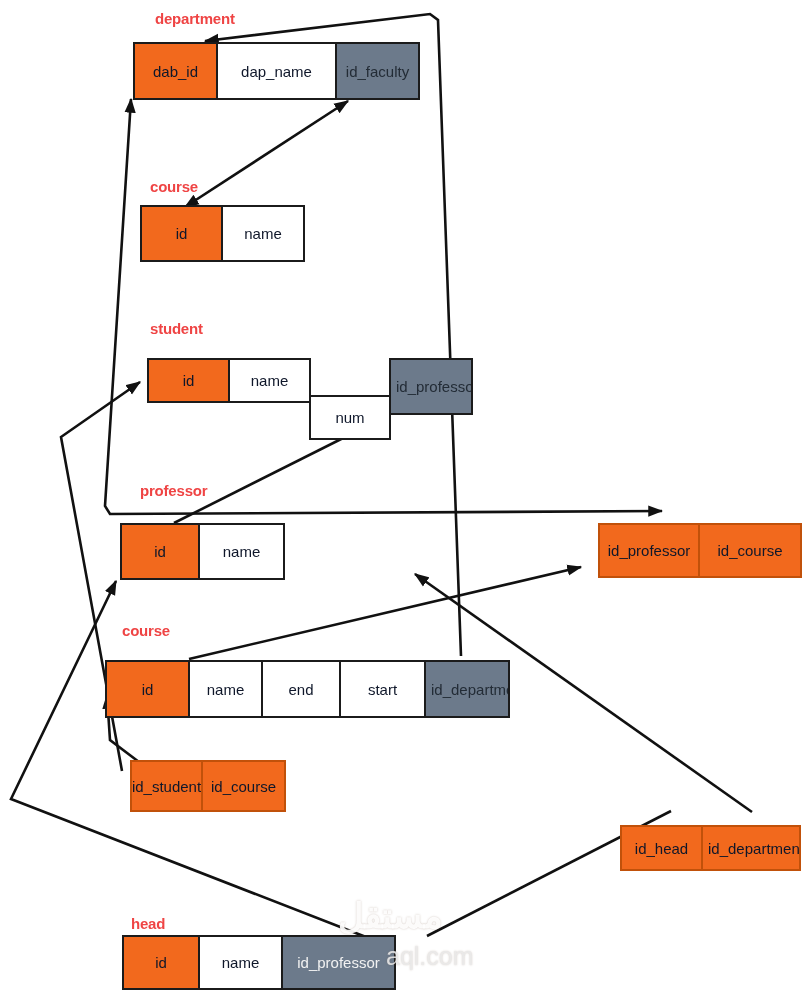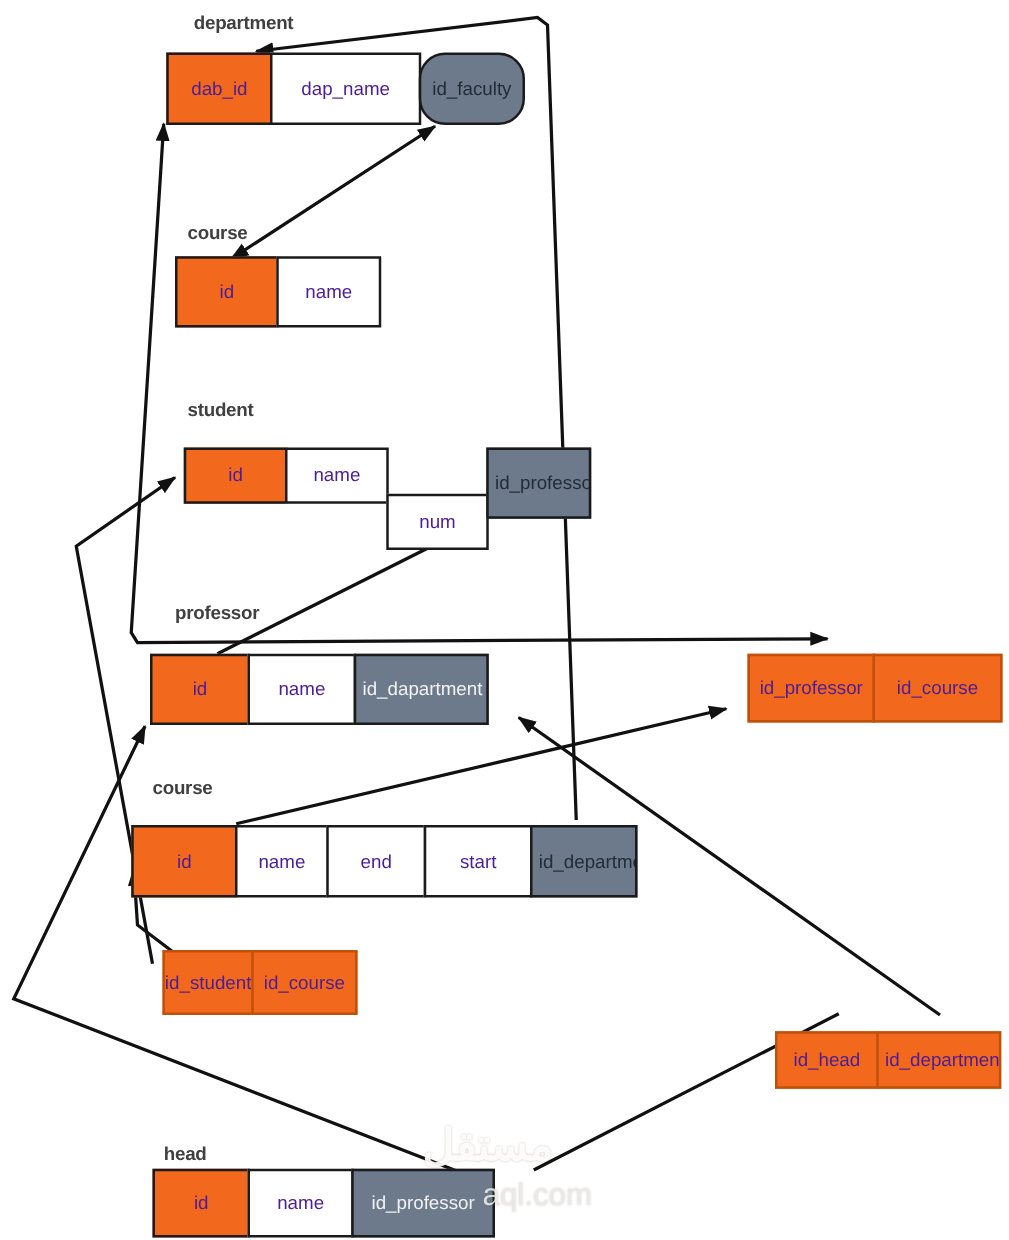--- a/index.html
+++ b/index.html
@@ -1,23 +1,23 @@
 <!DOCTYPE html>
 <html><head>
 <meta charset="utf-8">
 <style>
   html,body{margin:0;padding:0;background:#ffffff;}
   #stage{position:relative;width:807px;height:992px;background:#ffffff;overflow:hidden;
          font-family:"Liberation Sans", sans-serif;}
   #arrows{position:absolute;left:0;top:0;z-index:1;}
-  .tbl-label{position:absolute;z-index:2;font-weight:bold;font-size:15px;color:#404040;
+  .tbl-label{position:absolute;z-index:2;font-weight:bold;font-size:15px;color:#ef4444;
              letter-spacing:-0.2px;}
   .tbl{position:absolute;z-index:2;display:flex;align-items:flex-start;}
   .cell{box-sizing:border-box;border:2px solid #1b1b1b;display:flex;align-items:center;
-        justify-content:center;font-size:15px;color:#4c1d95;overflow:hidden;white-space:nowrap;
+        justify-content:center;font-size:15px;color:#0f172a;overflow:hidden;white-space:nowrap;
         background:#ffffff;}
   .cell + .cell{margin-left:-2px;}
   .c-orange{background:#F2691D;}
   .c-slate{background:#6C7A8B;color:#232c36;}
   .t-light{color:#f2f2f2;}
   .junction .cell{border-color:#C1510A;}
   .left-pad{justify-content:flex-start;padding-left:5px;}
   #watermark{position:absolute;z-index:3;pointer-events:none;}
   #wm-ar{position:absolute;left:338px;top:896px;font-size:35px;font-weight:bold;
          color:rgba(255,255,255,0.92);direction:rtl;text-shadow:0 0 2px rgba(120,90,70,0.35);}
@@ -49,42 +49,41 @@
       <line x1="752" y1="812" x2="415" y2="574" marker-end="url(#ah)"></line>
       <line x1="427" y1="936" x2="671" y2="811"></line>
       <polyline points="366,937 11,799 116,581" marker-end="url(#ah)"></polyline>
     </g>
   </svg>
 
   <div class="tbl-label" style="left:155px;top:10px;">department</div>
   <div class="tbl" style="left:133px;top:42px;">
     <div class="cell c-orange" style="width:85px;height:58px;">dab_id</div>
     <div class="cell" style="width:121px;height:58px;">dap_name</div>
-    <div class="cell c-slate" style="width:85px;height:58px;border-radius:21px;">id_faculty</div>
+    <div class="cell c-slate" style="width:85px;height:58px;">id_faculty</div>
   </div>
 
   <div class="tbl-label" style="left:150px;top:178px;">course</div>
   <div class="tbl" style="left:140px;top:205px;">
     <div class="cell c-orange" style="width:83px;height:57px;">id</div>
     <div class="cell" style="width:84px;height:57px;">name</div>
   </div>
 
   <div class="tbl-label" style="left:150px;top:320px;">student</div>
   <div class="tbl" style="left:147px;top:358px;">
     <div class="cell c-orange" style="width:83px;height:45px;">id</div>
     <div class="cell" style="width:83px;height:45px;">name</div>
     <div class="cell" style="width:82px;height:45px;margin-top:37px;">num</div>
     <div class="cell c-slate left-pad" style="width:84px;height:57px;">id_professor</div>
   </div>
 
   <div class="tbl-label" style="left:140px;top:482px;">professor</div>
   <div class="tbl" style="left:120px;top:523px;">
     <div class="cell c-orange" style="width:80px;height:57px;">id</div>
     <div class="cell" style="width:87px;height:57px;">name</div>
-    <div class="cell c-slate t-light left-pad" style="width:108px;height:57px;">id_dapartment</div>
   </div>
 
   <div class="tbl junction" style="left:598px;top:523px;">
     <div class="cell c-orange" style="width:102px;height:55px;">id_professor</div>
     <div class="cell c-orange" style="width:104px;height:55px;">id_course</div>
   </div>
 
   <div class="tbl-label" style="left:122px;top:622px;">course</div>
   <div class="tbl" style="left:105px;top:660px;">
     <div class="cell c-orange" style="width:85px;height:58px;">id</div>

